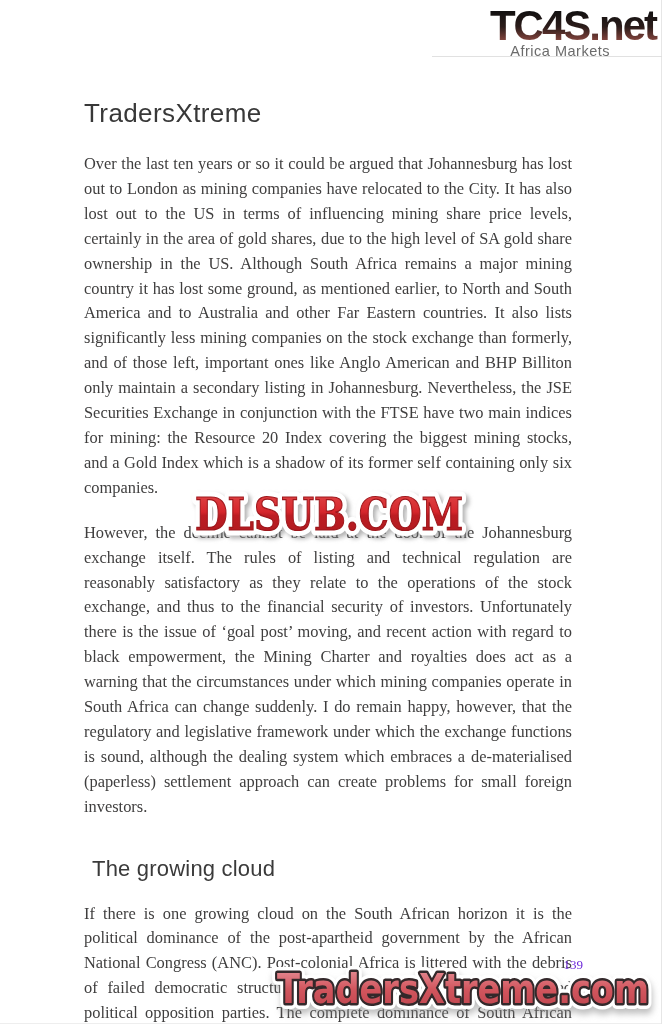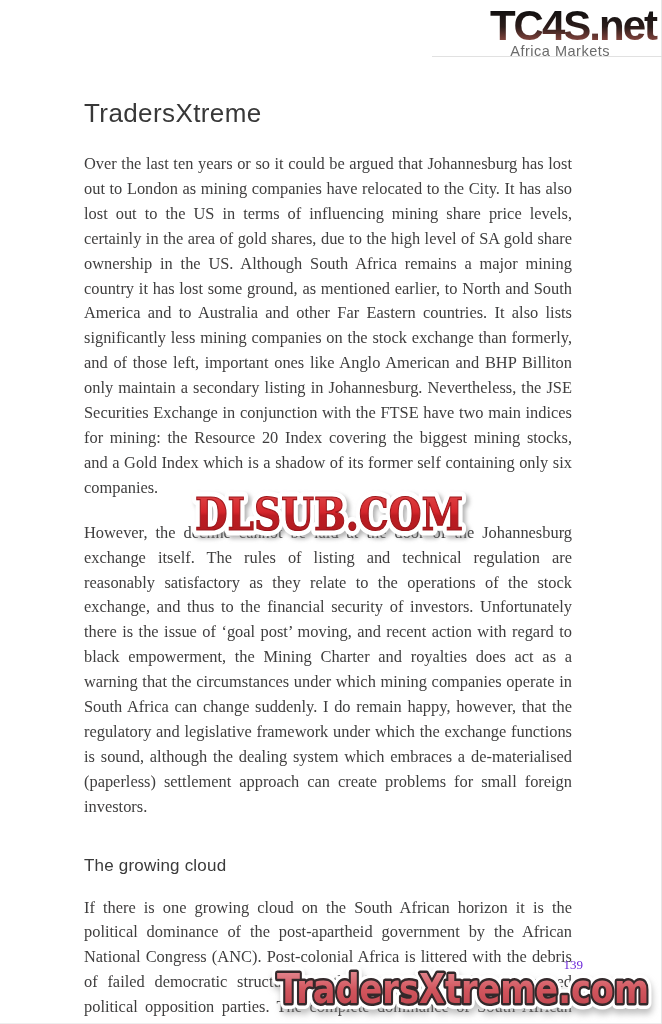--- a/index.html
+++ b/index.html
@@ -54,23 +54,23 @@
   }
   .doc p{
     font-size:16.4px;
     line-height:24.9px;
     text-align:justify;
     margin:0 12px 20px 0;
   }
   .doc h2{
     font-family:"Liberation Sans", sans-serif;
     font-weight:400;
-    font-size:17px;
+    font-size:22px;
     color:#3a3a3a;
-    margin:36px 0 20px 0;
+    margin:36px 0 20px 8px;
     letter-spacing:.2px;
   }
   
   .page-number{
     position:absolute;
     top:957px;right:79px;
     font-size:13px;
     color:#6d28d9;
   }
   

